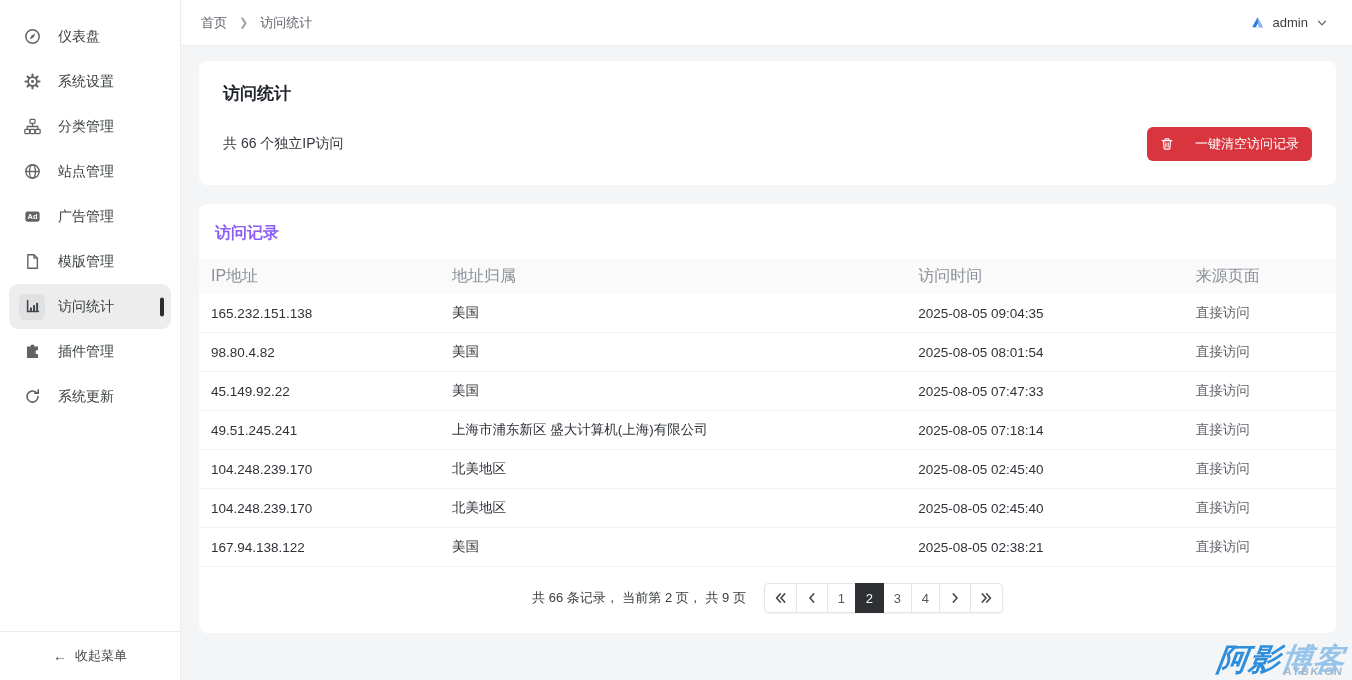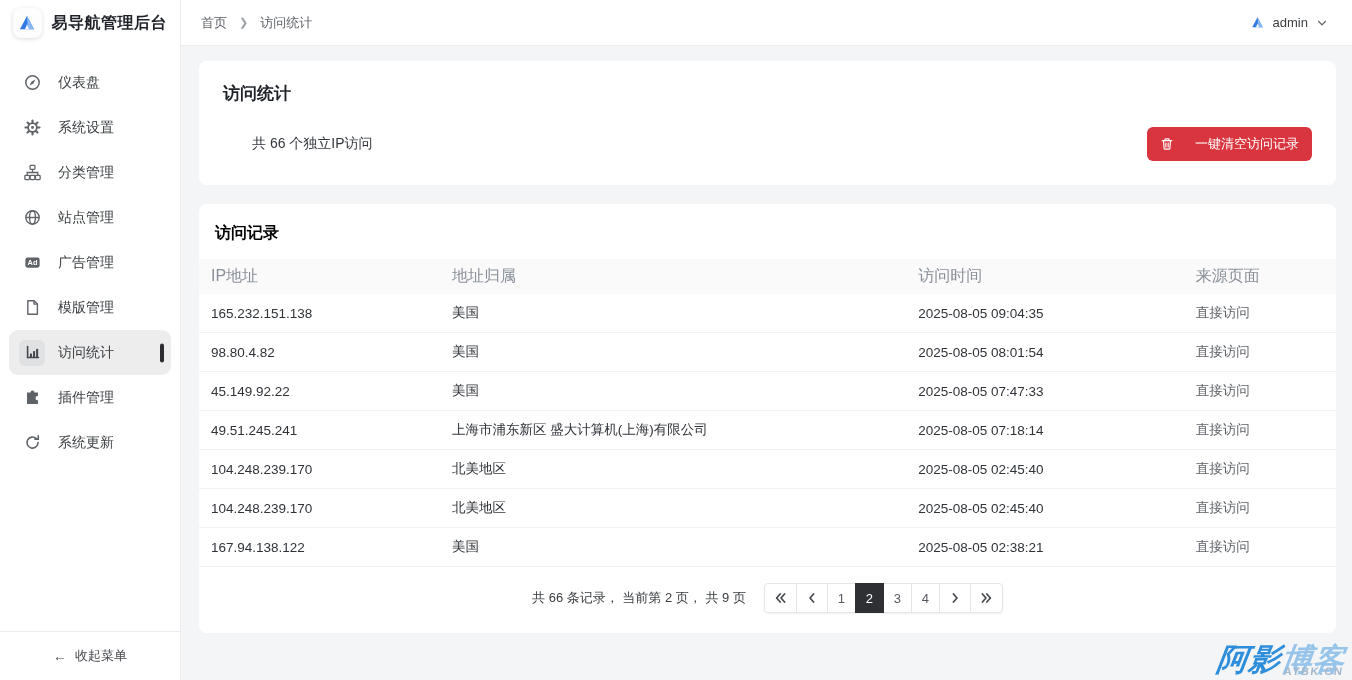--- a/index.html
+++ b/index.html
@@ -52,30 +52,30 @@
   .breadcrumb { display:flex; align-items:center; gap:12px; font-size:13px; color:#5f6368; }
   .crumb-sep { color:#9aa0a6; font-size:11px; }
   .userbox { display:flex; align-items:center; gap:8px; cursor:pointer; }
   .user-name { font-size:13px; color:#3c4043; }
 
   .content { flex:1 1 auto; padding:15px 16px 0 18px; }
   .card { background:#fff; border-radius:8px; }
 
   .card-stats { padding:21px 24px 24px 24px; }
   .card-stats h1 { font-size:17px; font-weight:bold; color:#1f2329; margin-bottom:22px; }
-  .stats-row { display:flex; align-items:center; justify-content:space-between;margin-left:29px; }
+  .stats-row { display:flex; align-items:center; justify-content:space-between; }
   .stats-summary { font-size:14px; color:#33373d; }
   .btn-danger {
     display:flex; align-items:center; gap:21px; border:none; cursor:pointer;
     background:#d9353f; color:#fff; font-size:13px; padding:8px 13px; border-radius:6px;
     font-family:inherit;
   }
 
   .card-records { margin-top:19px; }
-  .card-records h2 { font-size:16px; font-weight:bold; color:#000000; padding:19px 16px 15px 16px; }
+  .card-records h2 { font-size:16px; font-weight:bold; color:#8b5cf6; padding:19px 16px 15px 16px; }
   table { width:100%; border-collapse:collapse; table-layout:fixed; }
   col.c1 { width:21.2%; } col.c2 { width:41%; } col.c3 { width:24.4%; } col.c4 { width:13.4%; }
   thead th {
     background:#fafafb; font-size:16px; font-weight:normal; color:#8a9099;
     text-align:left; padding:7px 12px;
   }
   tbody td {
     font-size:13.5px; color:#2f3338; padding:10px 12px;
     border-bottom:1px solid #f1f2f4; white-space:nowrap; overflow:hidden;
   }
@@ -102,30 +102,20 @@
   .wm-a { font-size:31px; font-weight:bold; font-style:italic; color:#1e86d9; letter-spacing:1px; }
   .wm-b { font-size:31px; font-weight:bold; font-style:italic; color:#8fc0ea; letter-spacing:1px; }
   .wm-sub { font-size:11px; font-weight:bold; color:#9db3c8; letter-spacing:1.5px; margin-top:-9px; text-align:right; }
 
   svg { display:block; }
 </style>
 </head>
 <body>
 
 <aside class="sidebar">
-  <div class="side-head">
-    <span class="logo-box">
-      <svg width="20" height="20" viewBox="0 0 24 24">
-        <path d="M12 3.5 L20.5 19.5 H3.5 Z" fill="#2f7ae5"></path>
-        <path d="M12 3.5 L20.5 19.5 H13 Z" fill="#8ab8f2"></path>
-        <path d="M9.6 19.5 L12 13.5 L14.4 19.5 Z" fill="#ffffff"></path>
-      </svg>
-    </span>
-    <span class="app-title">易导航管理后台</span>
-  </div>
 
   <nav class="menu">
       <div class="side-item">
         <span class="ic">
           <svg width="17" height="17" viewBox="0 0 16 16">
             <circle cx="8" cy="8" r="6.3" fill="none" stroke="#5f6368" stroke-width="1.4"></circle>
             <path d="M10.8 5.2 L8.9 8.9 L5.2 10.8 L7.1 7.1 Z" fill="#5f6368"></path>
           </svg>
         </span>
         <span class="lbl">仪表盘</span>

